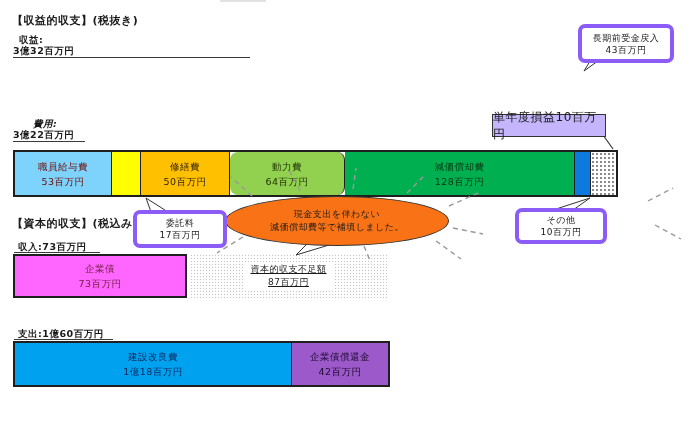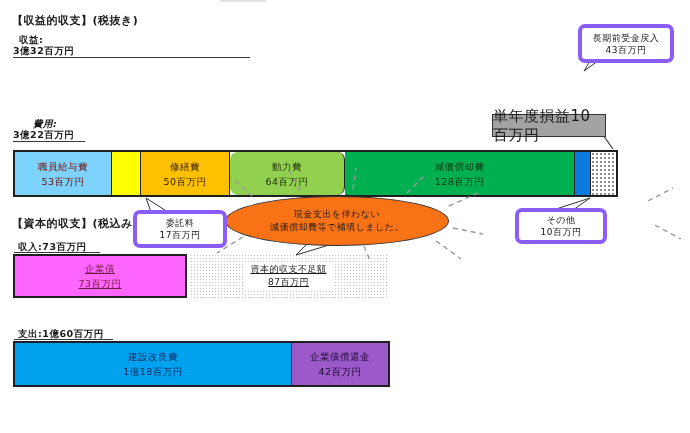--- a/index.html
+++ b/index.html
@@ -16,22 +16,22 @@
   .seg:last-child{border-right:none;}
   .hatch{background-color:#fff;
          background-image:radial-gradient(#8a8a8a 0.9px, transparent 0.9px);
          background-size:4px 4px;}
   .dotted-area{background-color:#fdfdfd;
          background-image:radial-gradient(#c4c4c4 0.9px, transparent 0.9px);
          background-size:3px 3px;display:flex;align-items:center;justify-content:center;}
   .callout{background:#fff;border:4px solid #8b5cf6;border-radius:7px;display:flex;
            flex-direction:column;align-items:center;justify-content:center;
            font-size:9px;line-height:12px;z-index:6;letter-spacing:.5px;}
-  .graybox{background:#a3a3a3;border:1px solid #333;display:flex;align-items:center;
-           justify-content:center;font-size:15px;z-index:6;letter-spacing:.5px;}
+  .graybox{background:#c4b5fd;border:1px solid #333;display:flex;align-items:center;
+           justify-content:center;font-size:12px;z-index:6;letter-spacing:.5px;}
   .ellipse{background:#f97316;border:1px solid #333;border-radius:50%;display:flex;
            flex-direction:column;align-items:center;justify-content:center;
            font-size:9px;line-height:13px;z-index:5;letter-spacing:.5px;}
   .white-tag{background:#fff;padding:1px 6px;text-align:center;font-size:9px;
              line-height:13px;letter-spacing:.5px;text-decoration:underline;}
   svg.overlay{position:absolute;left:0;top:0;z-index:4;pointer-events:none;}
   .top-frag{position:absolute;left:220px;top:0;width:46px;height:2px;background:#e2e2e2;}
 </style>
 </head>
 <body>
@@ -94,21 +94,21 @@
     <div>現金支出を伴わない</div>
     <div>減価償却費等で補填しました。</div>
   </div>
 
   <div class="abs sec-title" style="left:12px;top:216px;">【資本的収支】(税込み)</div>
 
   <div class="abs lbl" style="left:18px;top:241px;">収入:73百万円</div>
   <div class="abs hline" style="left:14px;top:252px;width:86px;"></div>
 
   <div class="abs bar" style="left:13px;top:254px;width:174px;height:44px;border-width:2px;">
-    <div class="seg" style="flex: 1 1 0%; color: rgb(112, 29, 64); background-color: rgb(255, 102, 255); text-decoration: underline;">
+    <div class="seg" style="flex: 1 1 0%; color: rgb(112, 29, 64); background-color: rgb(255, 102, 255);">
       <div>企業債</div>
       <div>73百万円</div>
     </div>
   </div>
 
   <div class="abs dotted-area" style="left:190px;top:254px;width:197px;height:44px;">
     <div class="white-tag">
       <div>資本的収支不足額</div>
       <div>87百万円</div>
     </div>

